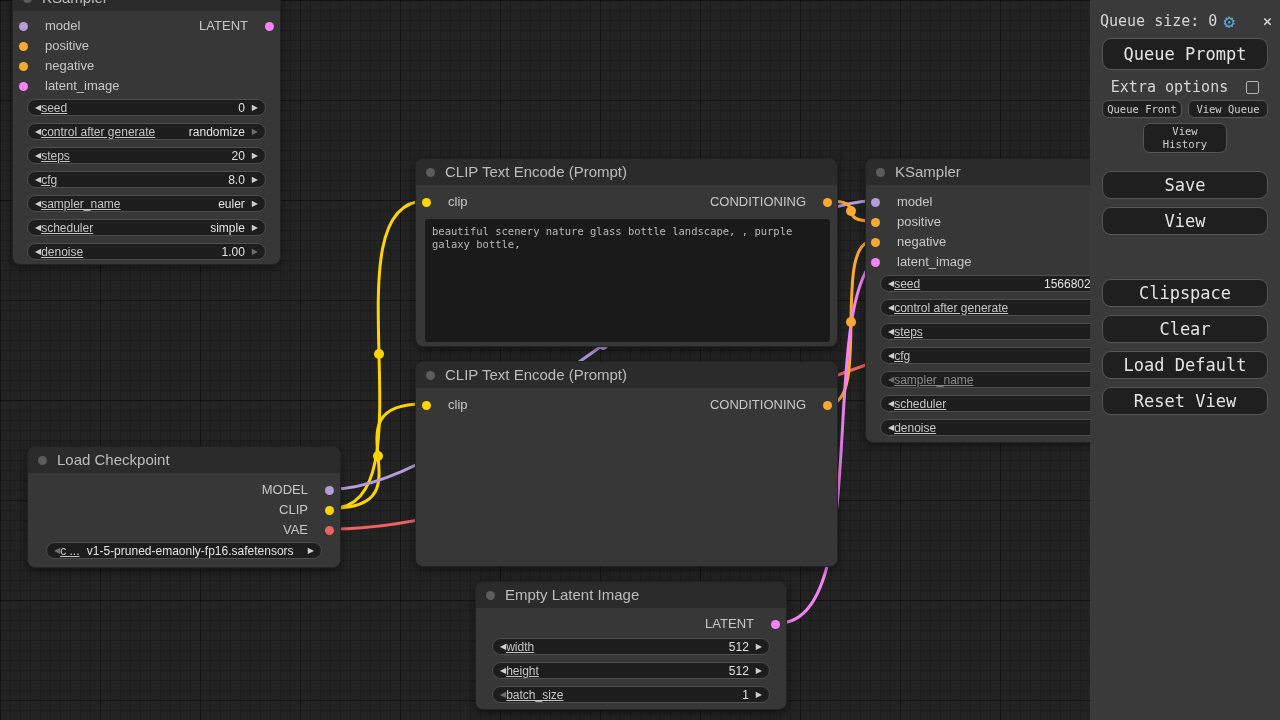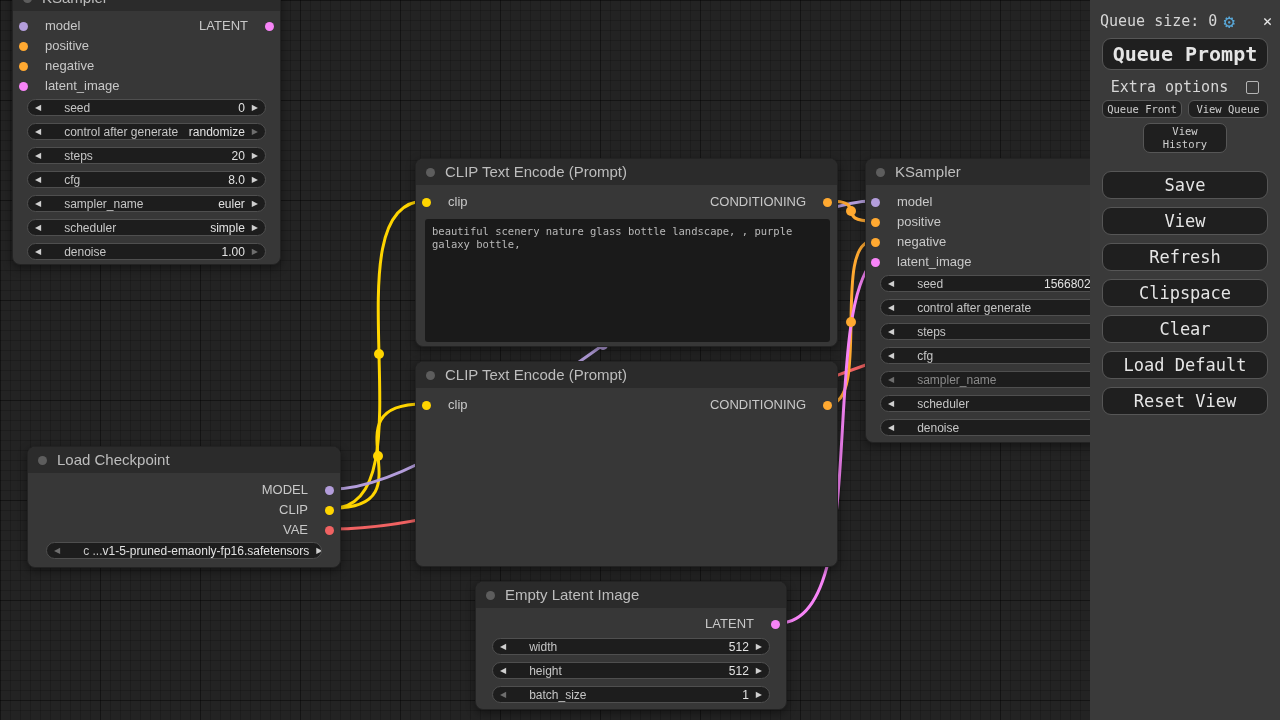--- a/index.html
+++ b/index.html
@@ -23,21 +23,21 @@
   .slot{position:absolute;height:20px;line-height:20px;font-size:13px;color:#c8c8c8;
         display:flex;align-items:center;gap:17px;white-space:nowrap;}
   .slot.out{flex-direction:row-reverse;}
   .sdot{width:9px;height:9px;border-radius:50%;flex:0 0 auto;}
   .widget{position:absolute;left:14px;right:14px;height:17px;background:#1d1d1d;
           border:1px solid #4f4f4f;border-radius:10px;box-sizing:border-box;
           display:flex;align-items:center;padding:0 7px;font-size:12px;
           color:#c6c6c6;white-space:nowrap;overflow:hidden;}
   .arr{font-size:8px;color:#cfcfcf;flex:0 0 auto;line-height:15px;}
   .arr.dim{color:#6e6e6e;}
-  .wl{margin-left:23px;flex:0 0 auto;}
+  .wl{margin-left:0;flex:0 0 auto;text-decoration:underline;}
   .wv{flex:1 1 auto;text-align:right;color:#e2e2e2;margin-right:7px;}
   .wv.center{text-align:center;color:#e2e2e2;}
   .wv.abs{position:absolute;text-align:left;margin:0;}
   .ta{position:absolute;background:#1a1a1a;border:none;border-radius:3px;resize:none;
       color:#b9b9b9;font-family:"DejaVu Sans Mono",monospace;font-size:10.5px;
       line-height:13px;padding:6px 7px;box-sizing:border-box;outline:none;}
   
   #menu{position:absolute;z-index:10;left:1090px;top:0;width:190px;height:720px;
         background:#3a3a3a;font-family:"DejaVu Sans Mono",monospace;color:#d6d6d6;}
   .qrow{position:absolute;left:10px;top:10px;width:172px;height:22px;display:flex;
@@ -269,21 +269,21 @@
       <span class="wl">denoise</span>
     </div>
 </div>
 
 <div id="menu">
   <div class="qrow">
     <span>Queue size: 0</span>
     <span class="gear" style="color: rgb(88, 166, 214);">⚙</span>
     <span class="xclose">✕</span>
   </div>
-  <div class="mbtn" style="top:38px;height:32px;font-size:20px;font-weight:bold;">
+  <div class="mbtn" style="top:38px;height:32px;font-size:17px;">
       <span>Queue Prompt</span>
     </div>
   <div class="extra">
     <span>Extra options</span>
     <span class="cbox"></span>
   </div>
   <div class="mbtn small" style="top:100px;left:12px;width:80px;height:18px;border-radius:6px;">
       <span>Queue Front</span>
     </div>
   <div class="mbtn small" style="top:100px;left:98px;width:80px;height:18px;border-radius:6px;">
@@ -292,23 +292,20 @@
   <div class="mbtn small" style="top:123px;left:53px;width:84px;height:30px;border-radius:7px;flex-direction:column;line-height:13px;">
       <span>View</span>
       <span>History</span>
     </div>
   <div class="mbtn big" style="top:171px;">
       <span>Save</span>
     </div>
   <div class="mbtn big" style="top:207px;">
       <span>View</span>
     </div>
-  <div class="mbtn big" style="top:243px;">
-      <span>Refresh</span>
-    </div>
   <div class="mbtn big" style="top:279px;">
       <span>Clipspace</span>
     </div>
   <div class="mbtn big" style="top:351px;">
       <span>Load Default</span>
     </div>
   <div class="mbtn big" style="top:315px;">
       <span>Clear</span>
     </div>
   <div class="mbtn big" style="top:387px;">

